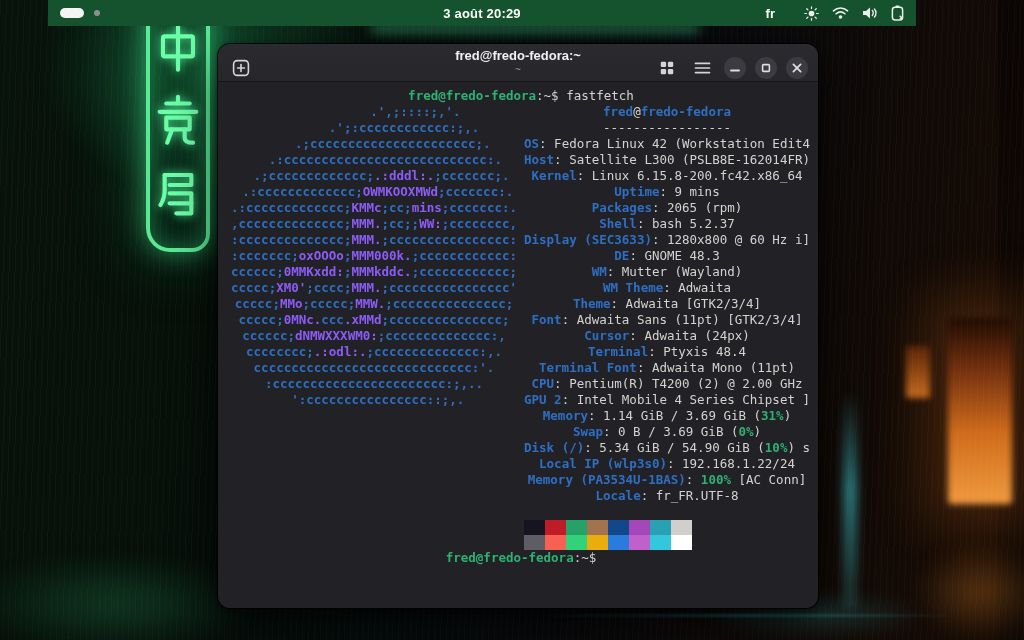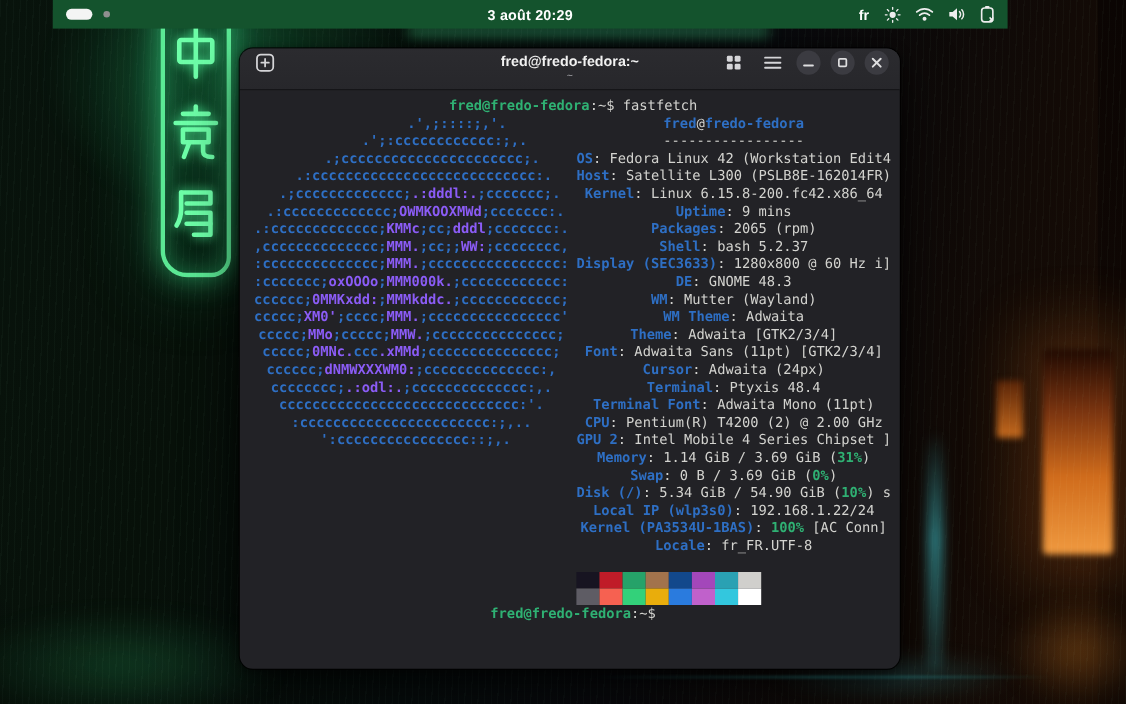--- a/index.html
+++ b/index.html
@@ -39,30 +39,30 @@
   .neon-sign svg{filter:drop-shadow(0 0 5px rgba(80,255,160,.9));}
   .neon-sign path,.neon-sign line,.neon-sign rect{stroke:#6dffa8;stroke-width:5;fill:none;stroke-linecap:round;stroke-linejoin:round;}
   
   .topbar{position:absolute;left:0;top:0;width:868px;height:26px;background:#14532d;z-index:30;
     display:flex;align-items:center;justify-content:space-between;padding:0 12px;box-sizing:border-box;color:#fff;margin-left:48px;}
   .tb-left{display:flex;align-items:center;gap:10px;}
   .activities-pill{width:24px;height:10px;border-radius:6px;background:#f4f4f4;}
   .ws-dot{width:6px;height:6px;border-radius:50%;background:#8f8f8f;}
   .tb-clock{position:absolute;left:50%;top:0;transform:translateX(-50%);height:26px;display:flex;align-items:center;
     font-size:13px;font-weight:bold;letter-spacing:.2px;}
-  .tb-right{display:flex;align-items:center;gap:0;padding-left:12px;}
+  .tb-right{display:flex;align-items:center;gap:15px;padding-left:12px;}
   .kbd-layout{font-size:13px;font-weight:bold;margin-right:14px;}
   .tb-icons{display:flex;align-items:center;gap:13px;}
   
   .window{position:absolute;left:218px;top:44px;width:600px;height:564px;z-index:10;
     border-radius:12px;background:#222226;
     box-shadow:0 18px 48px rgba(0,0,0,.65),0 2px 10px rgba(0,0,0,.5),0 0 0 1px rgba(0,0,0,.75);
     overflow:hidden;}
   .headerbar{height:38px;background:linear-gradient(#2b2b2f,#27272b);border-bottom:1px solid #151518;
-    display:flex;align-items:flex-start;padding:0 10px;box-sizing:border-box;position:relative;}
+    display:flex;align-items:flex-end;padding:0 10px;box-sizing:border-box;position:relative;}
   .hb-title{position:absolute;left:50%;top:5px;transform:translateX(-50%);text-align:center;line-height:1;}
   .hb-title .t{font-size:13px;font-weight:bold;color:#f1f1f1;white-space:nowrap;}
   .hb-title .s{font-size:10px;color:#97979c;margin-top:3px;}
   .hb-btn{width:26px;height:26px;border-radius:7px;display:flex;align-items:center;justify-content:center;}
   .hb-right{margin-left:auto;display:flex;align-items:center;gap:9px;}
   .wc{width:22px;height:22px;border-radius:50%;background:#3b3b41;display:flex;align-items:center;justify-content:center;}
   
   .terminal-body{position:relative;height:525px;padding:6px 0 0 6px;box-sizing:border-box;overflow:hidden;
     font-family:"DejaVu Sans Mono","Liberation Mono",monospace;font-size:12.5px;line-height:16px;}
   .tline{white-space:pre;height:16px;text-align:center;}
@@ -221,21 +221,21 @@
   <div class="terminal-body">
     <div class="tline" id="cmd-line"><span class="c-green">fred@fredo-fedora</span><span class="c-fg">:~$ fastfetch</span></div>
     <div class="fetch-row">
       <div class="art-col" id="ascii-art">
           <div class="tline"><span class="c-b">           .',;::::;,'.</span></div>
           <div class="tline"><span class="c-b">        .';:cccccccccccc:;,.</span></div>
           <div class="tline"><span class="c-b">     .;cccccccccccccccccccccc;.</span></div>
           <div class="tline"><span class="c-b">   .:ccccccccccccccccccccccccccc:.</span></div>
           <div class="tline"><span class="c-b">  .;ccccccccccccc;</span><span class="c-w">.:dddl:.</span><span class="c-b">;ccccccc;.</span></div>
           <div class="tline"><span class="c-b"> .:ccccccccccccc;</span><span class="c-w">OWMKOOXMWd</span><span class="c-b">;ccccccc:.</span></div>
-          <div class="tline"><span class="c-b">.:ccccccccccccc;</span><span class="c-w">KMMc</span><span class="c-b">;cc;</span><span class="c-w">dddl</span><span class="c-b">;ccccccc:.</span></div>
+          <div class="tline"><span class="c-b">.:ccccccccccccc;</span><span class="c-w">KMMc</span><span class="c-b">;cc;</span><span class="c-w">mins</span><span class="c-b">;ccccccc:.</span></div>
           <div class="tline"><span class="c-b">,cccccccccccccc;</span><span class="c-w">MMM.</span><span class="c-b">;cc;;</span><span class="c-w">WW:</span><span class="c-b">;cccccccc,</span></div>
           <div class="tline"><span class="c-b">:cccccccccccccc;</span><span class="c-w">MMM.</span><span class="c-b">;cccccccccccccccc:</span></div>
           <div class="tline"><span class="c-b">:ccccccc;</span><span class="c-w">oxOOOo</span><span class="c-b">;</span><span class="c-w">MMM000k.</span><span class="c-b">;cccccccccccc:</span></div>
           <div class="tline"><span class="c-b">cccccc;</span><span class="c-w">0MMKxdd:</span><span class="c-b">;</span><span class="c-w">MMMkddc.</span><span class="c-b">;cccccccccccc;</span></div>
           <div class="tline"><span class="c-b">ccccc;</span><span class="c-w">XM0'</span><span class="c-b">;cccc;</span><span class="c-w">MMM.</span><span class="c-b">;cccccccccccccccc'</span></div>
           <div class="tline"><span class="c-b">ccccc;</span><span class="c-w">MMo</span><span class="c-b">;ccccc;</span><span class="c-w">MMW.</span><span class="c-b">;ccccccccccccccc;</span></div>
           <div class="tline"><span class="c-b">ccccc;</span><span class="c-w">0MNc.</span><span class="c-b">ccc</span><span class="c-w">.xMMd</span><span class="c-b">;ccccccccccccccc;</span></div>
           <div class="tline"><span class="c-b">cccccc;</span><span class="c-w">dNMWXXXWM0:</span><span class="c-b">;cccccccccccccc:,</span></div>
           <div class="tline"><span class="c-b">cccccccc;</span><span class="c-w">.:odl:.</span><span class="c-b">;cccccccccccccc:,.</span></div>
           <div class="tline"><span class="c-b">ccccccccccccccccccccccccccccc:'.</span></div>
@@ -259,21 +259,21 @@
           <div class="tline"><span class="c-key">Font</span><span class="c-fg">: Adwaita Sans (11pt) [GTK2/3/4]</span></div>
           <div class="tline"><span class="c-key">Cursor</span><span class="c-fg">: Adwaita (24px)</span></div>
           <div class="tline"><span class="c-key">Terminal</span><span class="c-fg">: Ptyxis 48.4</span></div>
           <div class="tline"><span class="c-key">Terminal Font</span><span class="c-fg">: Adwaita Mono (11pt)</span></div>
           <div class="tline"><span class="c-key">CPU</span><span class="c-fg">: Pentium(R) T4200 (2) @ 2.00 GHz</span></div>
           <div class="tline"><span class="c-key">GPU 2</span><span class="c-fg">: Intel Mobile 4 Series Chipset ]</span></div>
           <div class="tline"><span class="c-key">Memory</span><span class="c-fg">: 1.14 GiB / 3.69 GiB (</span><span class="c-green">31%</span><span class="c-fg">)</span></div>
           <div class="tline"><span class="c-key">Swap</span><span class="c-fg">: 0 B / 3.69 GiB (</span><span class="c-green">0%</span><span class="c-fg">)</span></div>
           <div class="tline"><span class="c-key">Disk (/)</span><span class="c-fg">: 5.34 GiB / 54.90 GiB (</span><span class="c-green">10%</span><span class="c-fg">) s</span></div>
           <div class="tline"><span class="c-key">Local IP (wlp3s0)</span><span class="c-fg">: 192.168.1.22/24</span></div>
-          <div class="tline"><span class="c-key">Kernel (PA3534U-1BAS)</span><span class="c-fg">: </span><span class="c-green">100%</span><span class="c-fg"> [AC Conn]</span></div>
+          <div class="tline"><span class="c-key">Memory (PA3534U-1BAS)</span><span class="c-fg">: </span><span class="c-green">100%</span><span class="c-fg"> [AC Conn]</span></div>
           <div class="tline"><span class="c-key">Locale</span><span class="c-fg">: fr_FR.UTF-8</span></div>
           <div class="tspacer"></div>
           <div class="palette-row">
             <span class="swatch" style="background: rgb(23, 20, 33);"></span>
             <span class="swatch" style="background: rgb(192, 28, 40);"></span>
             <span class="swatch" style="background: rgb(38, 162, 105);"></span>
             <span class="swatch" style="background: rgb(162, 115, 76);"></span>
             <span class="swatch" style="background: rgb(18, 72, 139);"></span>
             <span class="swatch" style="background: rgb(163, 71, 186);"></span>
             <span class="swatch" style="background: rgb(42, 161, 179);"></span>

